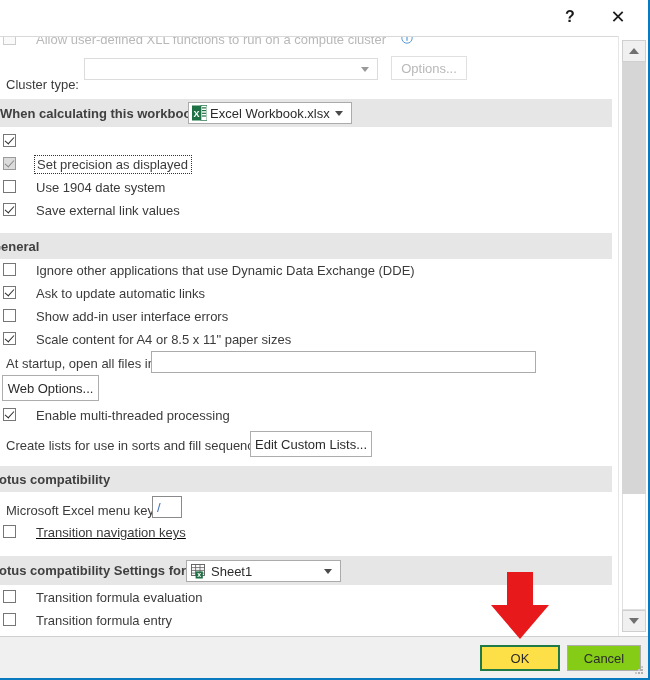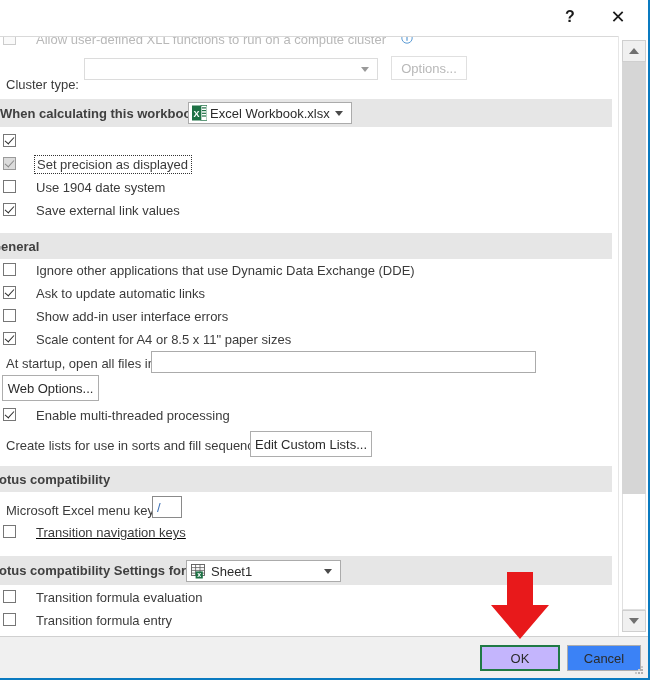--- a/index.html
+++ b/index.html
@@ -252,30 +252,30 @@
     background: #f0f0f0;
     border-top: 1px solid #d0d0d0;
     box-sizing: border-box;
   }
   .ok-wrap {
     position: absolute;
     left: 480px; top: 8px;
     width: 80px; height: 26px;
     border: 2px solid #1f7a45;
     box-sizing: border-box;
-    background: #c4b5fd;
+    background: #fde047;
     display: flex; align-items: center; justify-content: center;
   }
   .ok-label { font-size: 13px; color: #2b2b2b; }
   .cancel-btn {
     position: absolute;
     left: 567px; top: 8px;
     width: 74px; height: 26px;
     border: 1px solid #adadad;
-    background: #3b82f6;
+    background: #84cc16;
     box-sizing: border-box;
     display: flex; align-items: center; justify-content: center;
     font-size: 13px; color: #2b2b2b;
   }
   .grip {
     position: absolute;
     right: 4px; bottom: 3px;
     width: 10px; height: 10px;
   }
 

